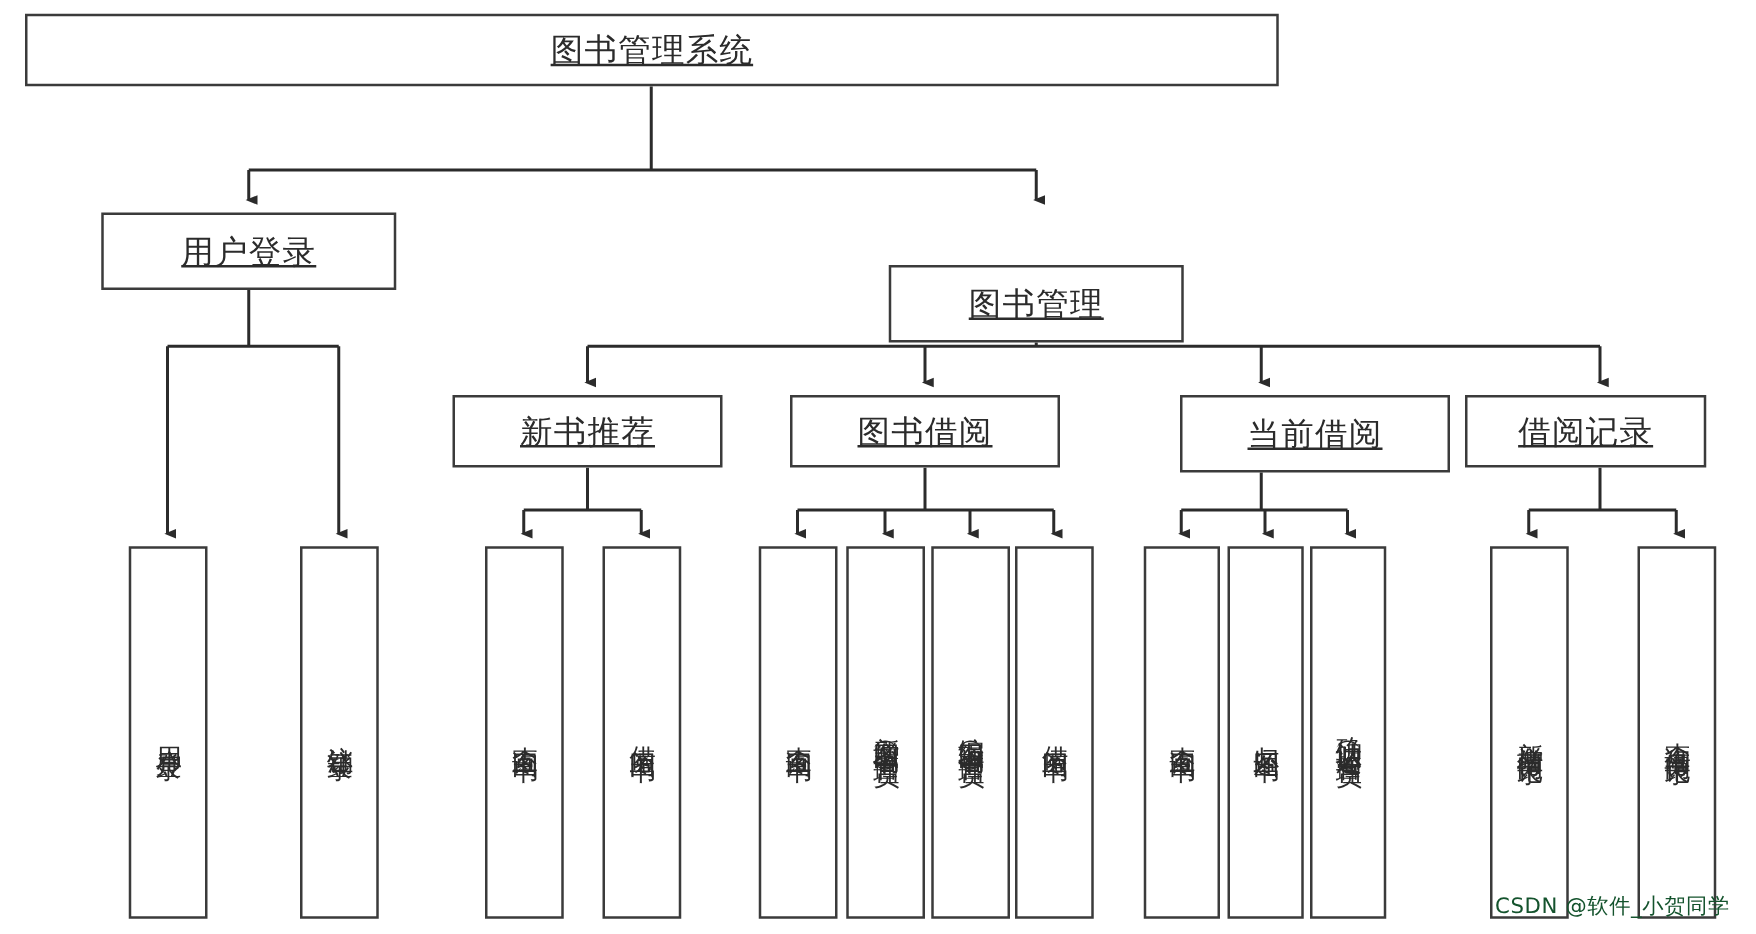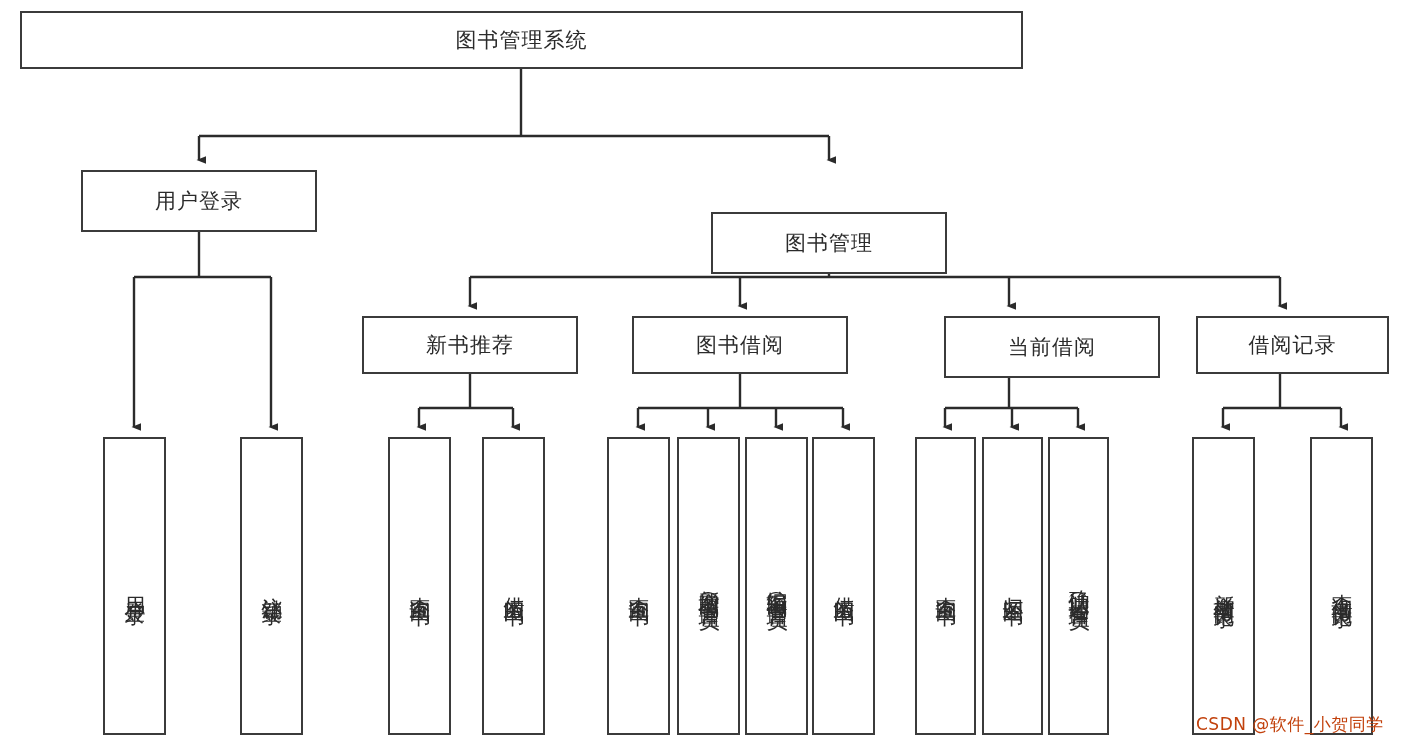--- a/index.html
+++ b/index.html
@@ -28,40 +28,41 @@
     position: absolute;
     box-sizing: border-box;
     background: #ffffff;
     border: 2.5px solid #3b3b3b;
     display: flex;
     align-items: center;
     justify-content: center;
     color: #2b2b2b;
   }
   .node.horiz {
-    font-size: 21px;
+    font-size: 26px;
     letter-spacing: 1px;
+    text-decoration: underline;
   }
   .node.vert {
     writing-mode: vertical-rl;
     text-orientation: upright;
     font-size: 21px;
     letter-spacing: 3px;
     line-height: 1;
     padding-top: 4px;
     padding-bottom: 4px;
   }
   .node.vert .lbl {
     writing-mode: vertical-rl;
     text-orientation: upright;
     white-space: nowrap;
   }
   .watermark {
     position: absolute;
-    color: #c2410c;
+    color: #14532d;
     font-size: 17px;
     white-space: nowrap;
     letter-spacing: 0.5px;
     pointer-events: none;
   }
 </style>
 </head>
 <body>
 
 <div id="canvas">
@@ -130,21 +131,21 @@
 
   <div class="node horiz" style="left: 362px; top: 316px; width: 216px; height: 58px; text-align: right;">
     <span class="lbl">新书推荐</span>
   </div>
   <div class="node horiz" style="left: 632px; top: 316px; width: 216px; height: 58px;">
     <span class="lbl">图书借阅</span>
   </div>
   <div class="node horiz" style="left: 944px; top: 316px; width: 216px; height: 62px;">
     <span class="lbl">当前借阅</span>
   </div>
-  <div class="node horiz" style="left: 1196px; top: 316px; width: 193px; height: 58px; justify-content: center;">
+  <div class="node horiz" style="left: 1172px; top: 316px; width: 193px; height: 58px; justify-content: center;">
     <span class="lbl">借阅记录</span>
   </div>
 
   <div class="node vert" style="left: 103px; top: 437px; width: 63px; height: 298px;">
     <span class="lbl">用户登录</span>
   </div>
   <div class="node vert" style="left: 240px; top: 437px; width: 63px; height: 298px;">
     <span class="lbl">注销登录</span>
   </div>
   <div class="node vert" style="left: 388px; top: 437px; width: 63px; height: 298px;">

